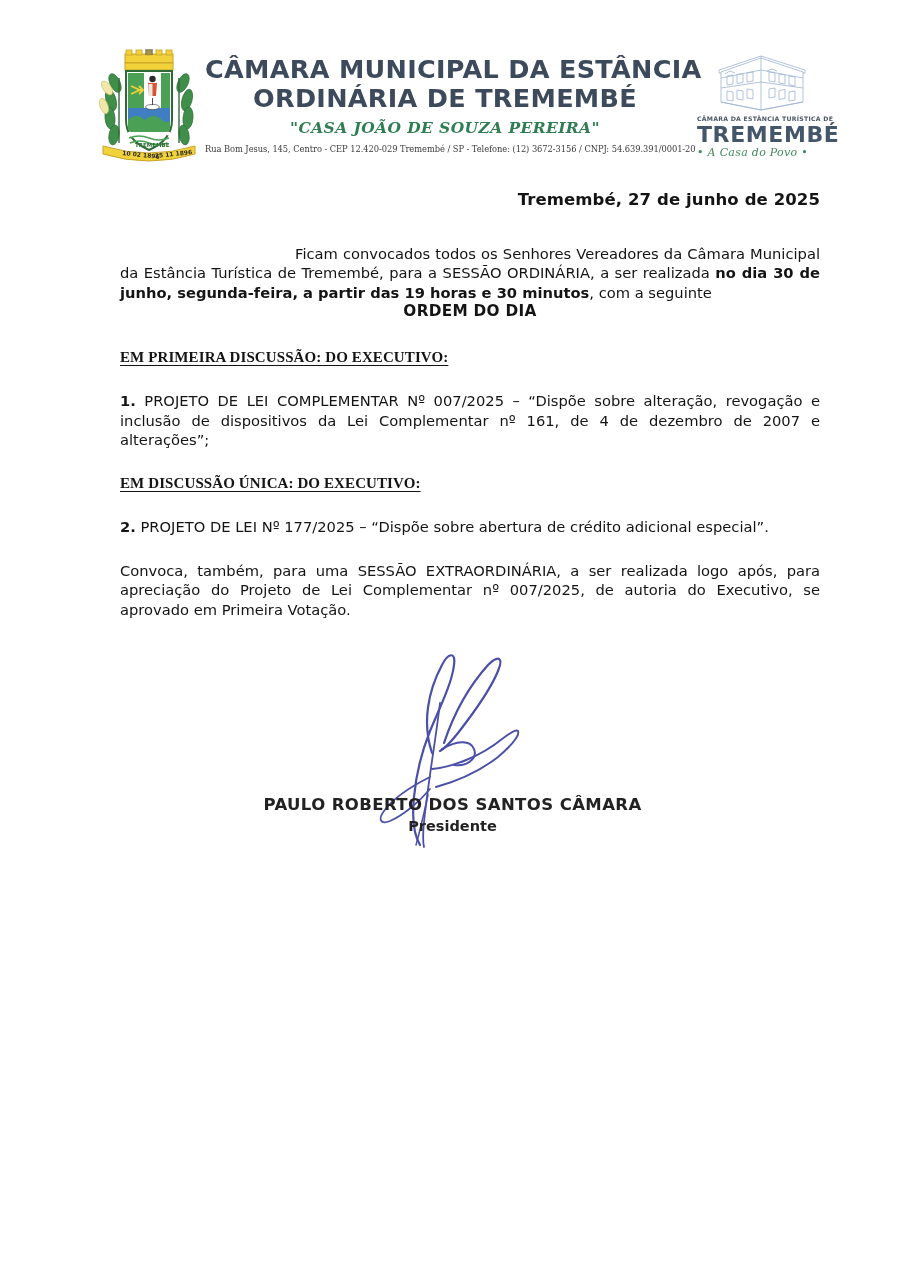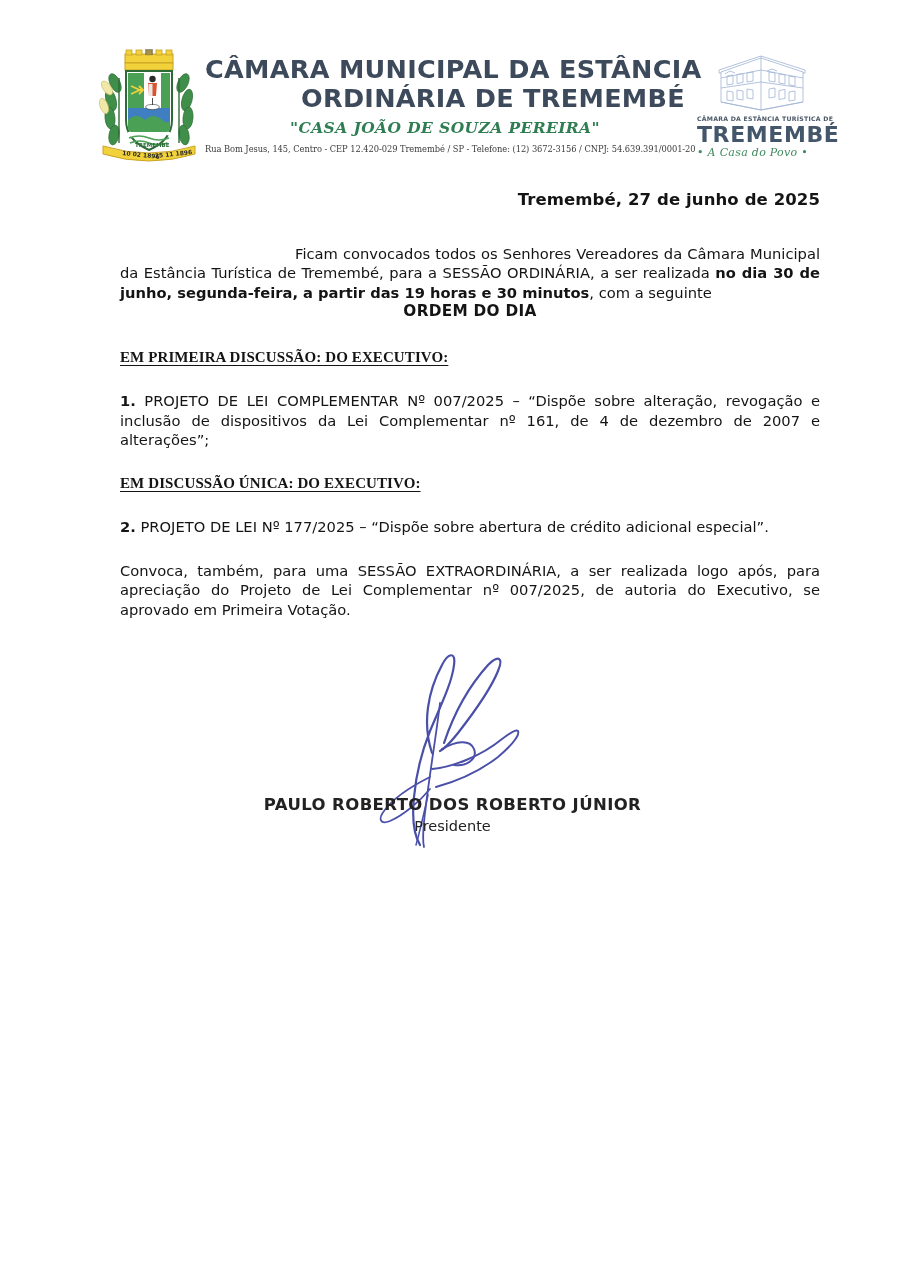--- a/index.html
+++ b/index.html
@@ -48,21 +48,20 @@
     text-align: center;
   }
   .title-main {
     font-family: "DejaVu Sans", sans-serif;
     font-weight: bold;
     font-size: 25.5px;
     line-height: 29px;
     letter-spacing: 0.3px;
     color: #3d4a5c;
     white-space: nowrap;
-    text-align: right;
   }
   .title-sub {
     margin-top: 5px;
     font-family: "DejaVu Serif", serif;
     font-style: italic;
     font-weight: bold;
     font-size: 15.5px;
     letter-spacing: 0.4px;
     color: #2f7d52;
     white-space: nowrap;
@@ -224,20 +223,21 @@
     color: #222;
   }
   .sig-role {
     position: absolute;
     left: 0;
     top: 173px;
     width: 905px;
     text-align: center;
     font-size: 14.5px;
     color: #222;
+    font-weight: bold;
   }
 </style>
 </head>
 <body>
 
 <div class="page">
 
   <div class="header">
 
     <div class="crest">
@@ -406,17 +406,17 @@
           <path d="M62 124 C 82 122, 110 112, 132 94 C 140 88, 146 84, 148 86
                    C 150 90, 142 100, 128 112 C 110 126, 88 136, 66 142" stroke-width="1.9"></path>
 
           <path d="M60 132 C 44 140, 24 152, 14 166 C 8 174, 10 180, 20 176
                    C 34 170, 50 156, 60 144" stroke-width="1.7"></path>
 
           <path d="M58 150 C 54 168, 50 186, 46 200" stroke-width="1.5"></path>
         </g>
       </svg>
     </div>
-    <div class="sig-name">PAULO ROBERTO DOS ROBERTO JÚNIOR</div>
+    <div class="sig-name">PAULO ROBERTO DOS SANTOS CÂMARA</div>
     <div class="sig-role">Presidente</div>
   </div>
 
 </div>
 
 </body></html>

